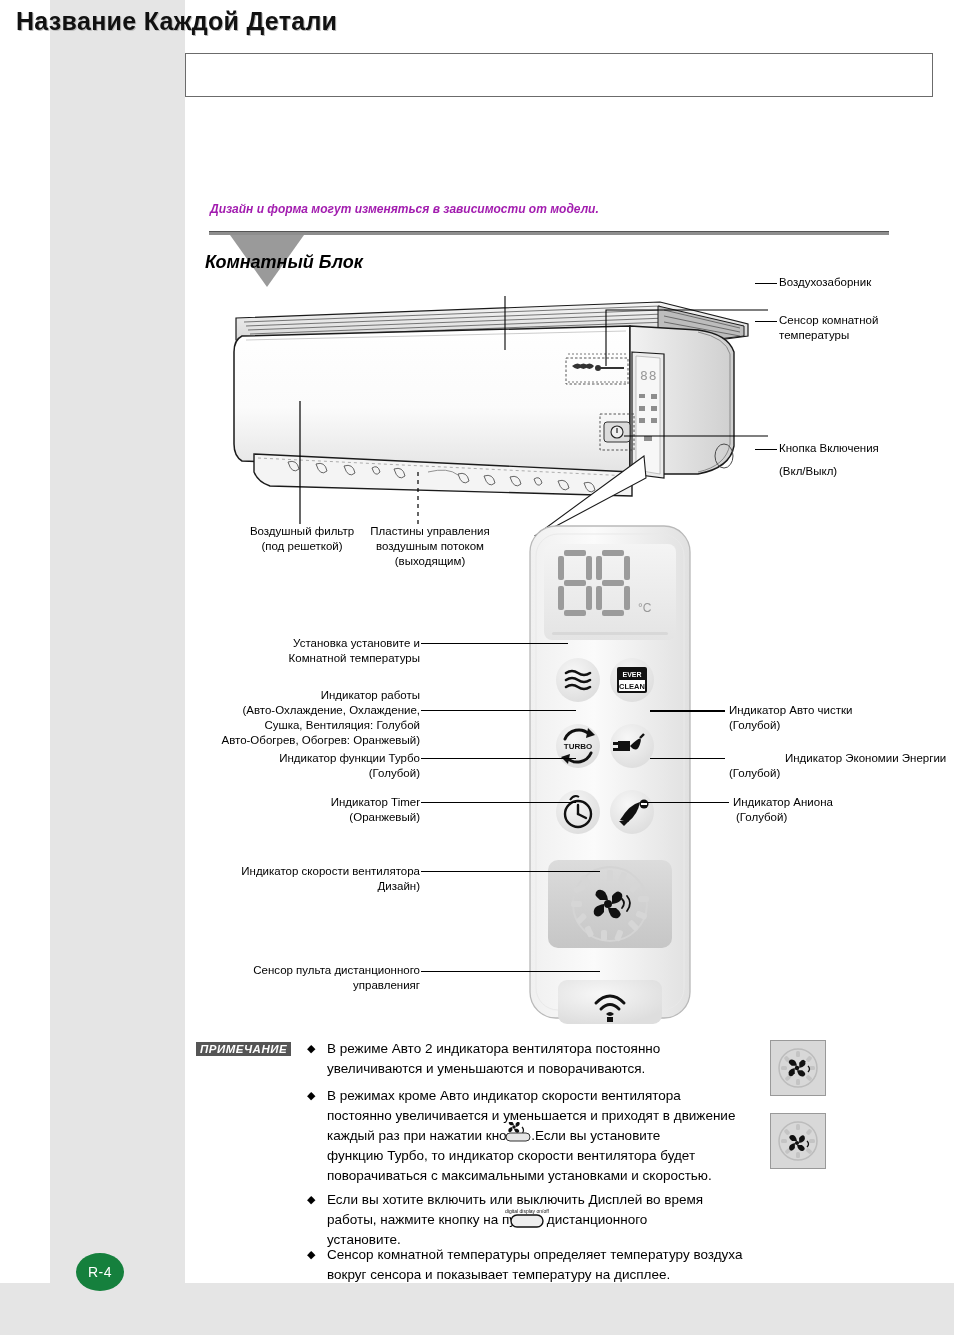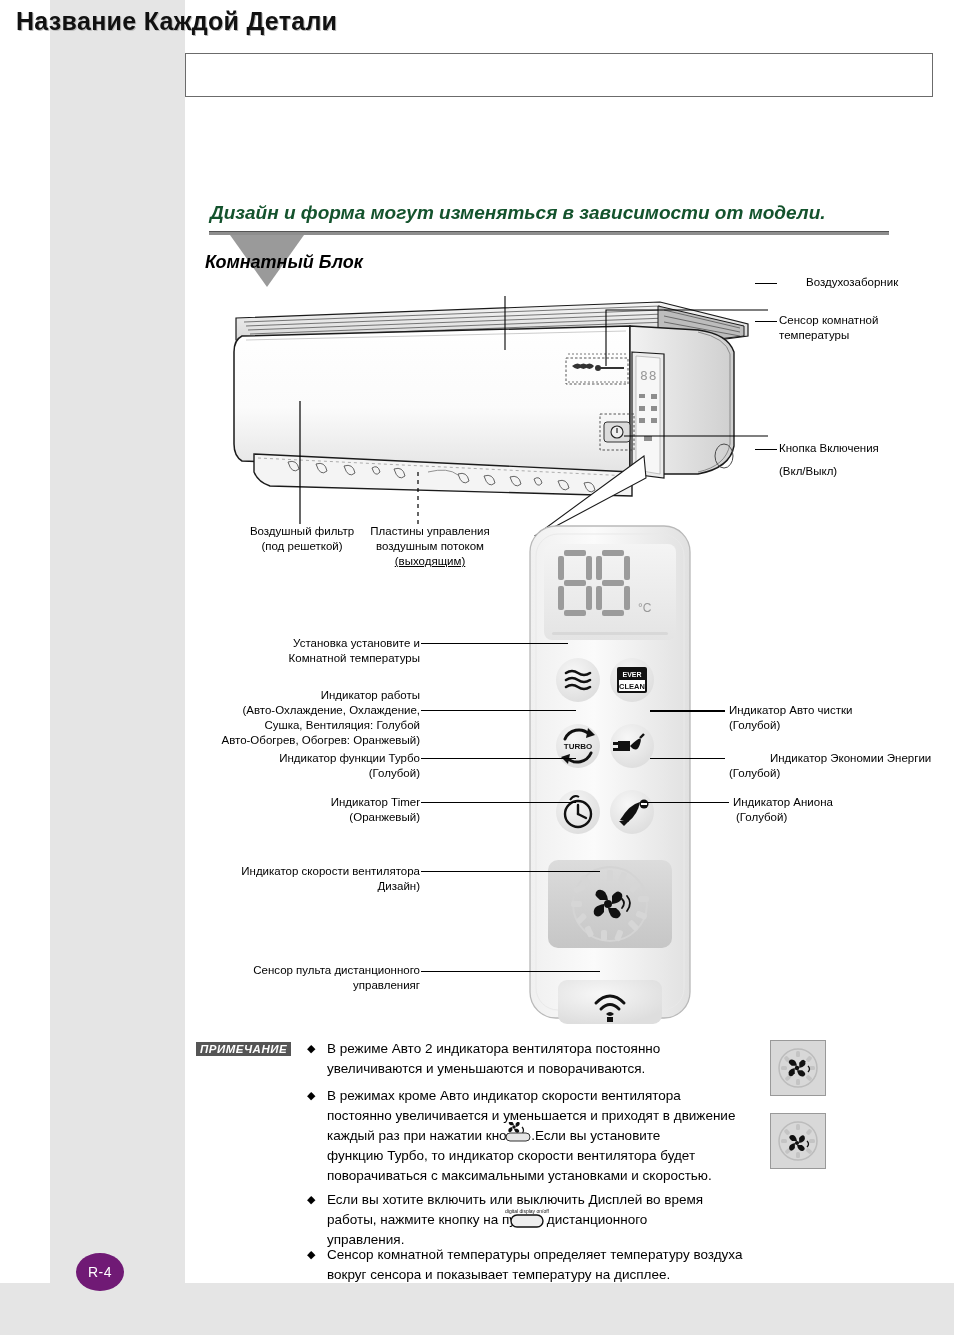--- a/index.html
+++ b/index.html
@@ -37,21 +37,21 @@
     position:absolute;left:16px;top:7px;
     font-size:25px;font-weight:bold;color:#111;
     letter-spacing:0.3px;
     text-shadow:1px 1px 0 #bbb;
     white-space:nowrap;
   }
 
   
   .subtitle{
     position:absolute;left:210px;top:202px;
-    font-size:19px;font-weight:bold;font-style:italic;color:#14532d;
+    font-size:12px;font-weight:bold;font-style:italic;color:#a21caf;
     white-space:nowrap;
   }
   .rule{
     position:absolute;left:209px;top:231px;width:680px;height:3px;
     background:#8e8e8e;
     border-top:1px solid #555;
   }
   .tri{
     position:absolute;left:230px;top:235px;width:0;height:0;
     border-left:37px solid transparent;
@@ -90,21 +90,21 @@
   .thumb{
     position:absolute;width:56px;height:56px;
     border:1px solid #999;background:#d8d8d8;
     box-sizing:border-box;
   }
   .thumb svg{display:block;}
 
   
   .page-num{
     position:absolute;left:76px;top:1253px;width:48px;height:38px;
-    background:#701a75;border-radius:50%;
+    background:#15803d;border-radius:50%;
     color:#fff;font-size:14px;
     display:flex;align-items:center;justify-content:center;
     letter-spacing:0.5px;
   }
 
   .inline-ico{display:inline-block;vertical-align:-5px;}
 </style>
 </head>
 <body>
 
@@ -218,36 +218,36 @@
   <path d="M396 140 L540 140" stroke="#000" stroke-width="1.1" fill="none"></path>
 
   <path d="M416 160 L300 245 L418 182 Z" fill="#ffffff" stroke="#1a1a1a" stroke-width="1.1"></path>
 
   <path d="M72 105 L72 228" stroke="#000" stroke-width="1.2" fill="none"></path>
   <path d="M190 176 L190 228" stroke="#000" stroke-width="1.2" stroke-dasharray="4 4" fill="none"></path>
 </svg>
 </div>
 
 <div class="line" style="left:755px;top:283px;width:22px;"></div>
-<div class="lbl" style="left:806px;top:275px;text-align:center;">Воздухозаборник</div>
+<div class="lbl" style="left:779px;top:275px;text-align:center;">Воздухозаборник</div>
 
 <div class="line" style="left:755px;top:321px;width:22px;"></div>
 <div class="lbl" style="left:779px;top:313px;">Сенсор комнатной</div>
 <div class="lbl" style="left:779px;top:328px;">температуры</div>
 
 <div class="line" style="left:755px;top:449px;width:22px;"></div>
 <div class="lbl" style="left:779px;top:441px;">Кнопка Включения</div>
 <div class="lbl" style="left:779px;top:456px;margin-top:8px;">(Вкл/Выкл)</div>
 
 <div class="lbl c" style="left:230px;top:524px;width:144px;">Воздушный фильтр</div>
 <div class="lbl c" style="left:230px;top:539px;width:144px;">(под решеткой)</div>
 
 <div class="lbl c" style="left:355px;top:524px;width:150px;">Пластины управления</div>
 <div class="lbl c" style="left:355px;top:539px;width:150px;">воздушным потоком</div>
-<div class="lbl c" style="left:355px;top:554px;width:150px;text-decoration:underline;">(выходящим)</div>
+<div class="lbl c" style="left:355px;top:554px;width:150px;">(выходящим)</div>
 
 <div class="panel-wrap">
 <svg width="210" height="510" viewBox="0 0 210 510">
   <defs>
     <linearGradient id="panelg" x1="0" y1="0" x2="1" y2="0">
       <stop offset="0%" stop-color="#f0f0f0"></stop>
       <stop offset="40%" stop-color="#fbfbfb"></stop>
       <stop offset="100%" stop-color="#e1e1e1"></stop>
     </linearGradient>
     <linearGradient id="screeng" x1="0" y1="0" x2="0" y2="1">
@@ -399,21 +399,21 @@
 
 <div class="lbl r" style="left:170px;top:963px;width:250px;">Сенсор пульта дистанционного</div>
 <div class="lbl r" style="left:170px;top:978px;width:250px;">управленияг</div>
 <div class="line" style="left:421px;top:971px;width:179px;"></div>
 
 <div class="line" style="left:650px;top:710px;width:75px;height:2px;"></div>
 <div class="lbl" style="left:729px;top:703px;">Индикатор Авто чистки</div>
 <div class="lbl" style="left:729px;top:718px;">(Голубой)</div>
 
 <div class="line" style="left:650px;top:758px;width:75px;"></div>
-<div class="lbl" style="left:729px;top:751px;padding-left:41px;">Индикатор Экономии Энергии</div>
+<div class="lbl" style="left:744px;top:751px;padding-left:41px;">Индикатор Экономии Энергии</div>
 <div class="lbl" style="left:729px;top:766px;">(Голубой)</div>
 
 <div class="line" style="left:644px;top:802px;width:85px;"></div>
 <div class="lbl" style="left:733px;top:795px;">Индикатор Аниона</div>
 <div class="lbl" style="left:736px;top:810px;">(Голубой)</div>
 
 <div class="note-tag">ПРИМЕЧАНИЕ</div>
 
 <div class="bullet" style="left:307px;top:1042px;">◆</div>
 <div class="note" style="left:327px;top:1039px;">В режиме Авто 2 индикатора  вентилятора постоянно</div>
@@ -436,21 +436,21 @@
       <path d="M-3 0 q-9 2 -7 8 q3 4 7 -2 Z"></path>
     </g>
     <path d="M22 5 q3 3 0 7" stroke="#111" stroke-width="1.2" fill="none"></path>
     <rect x="6" y="11" width="24" height="8" rx="4" fill="#e6e6e6" stroke="#333" stroke-width="1"></rect>
   </svg>
 </span>
 
 <div class="bullet" style="left:307px;top:1193px;">◆</div>
 <div class="note" style="left:327px;top:1190px;">Если вы хотите включить или выключить Дисплей во время</div>
 <div class="note" style="left:327px;top:1210px;">работы, нажмите кнопку              на пульте дистанционного</div>
-<div class="note" style="left:327px;top:1230px;">управления.</div>
+<div class="note" style="left:327px;top:1230px;">установите.</div>
 <span class="inline-ico" style="position:absolute;left:505px;top:1206px;">
   <svg width="44" height="22" viewBox="0 0 44 22">
     <text x="22" y="7" text-anchor="middle" font-family="Liberation Sans, sans-serif" font-size="5" fill="#111">digital display on/off</text>
     <rect x="6" y="9" width="32" height="12" rx="6" fill="#eee" stroke="#111" stroke-width="1.4"></rect>
   </svg>
 </span>
 
 <div class="bullet" style="left:307px;top:1248px;">◆</div>
 <div class="note" style="left:327px;top:1245px;">Сенсор комнатной температуры определяет температуру воздуха</div>
 <div class="note" style="left:327px;top:1265px;">вокруг сенсора и показывает температуру на дисплее.</div>

